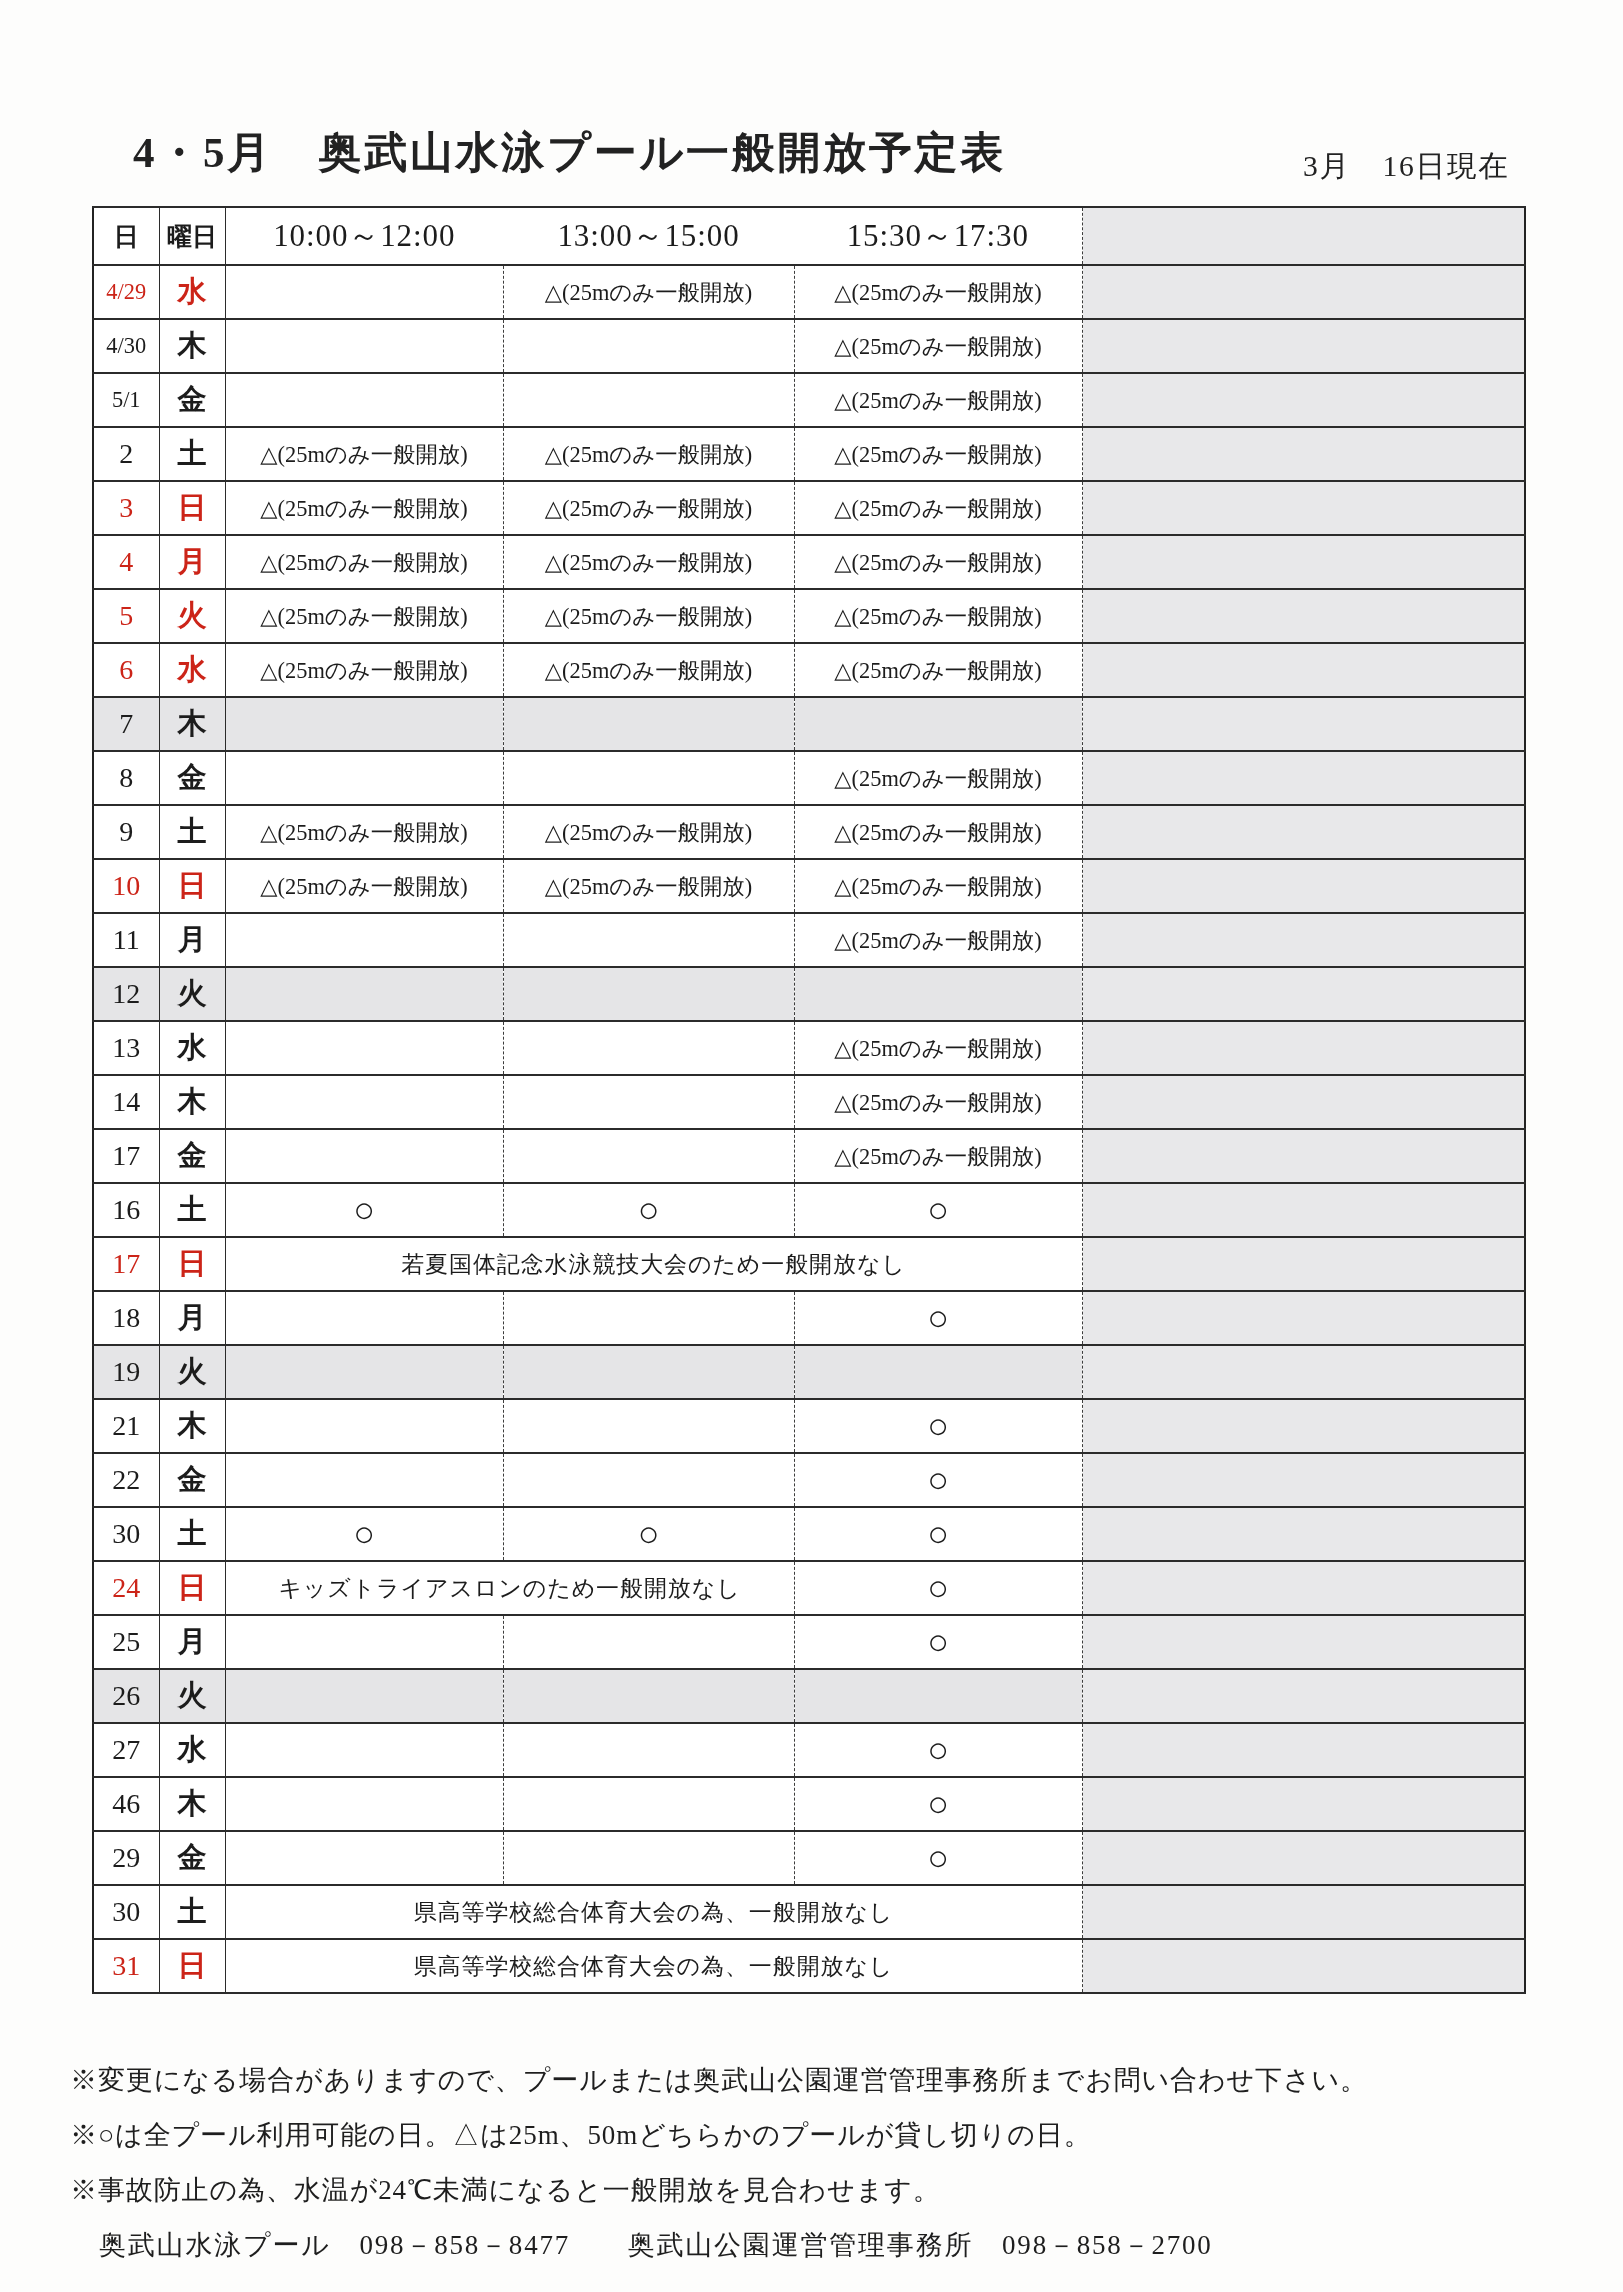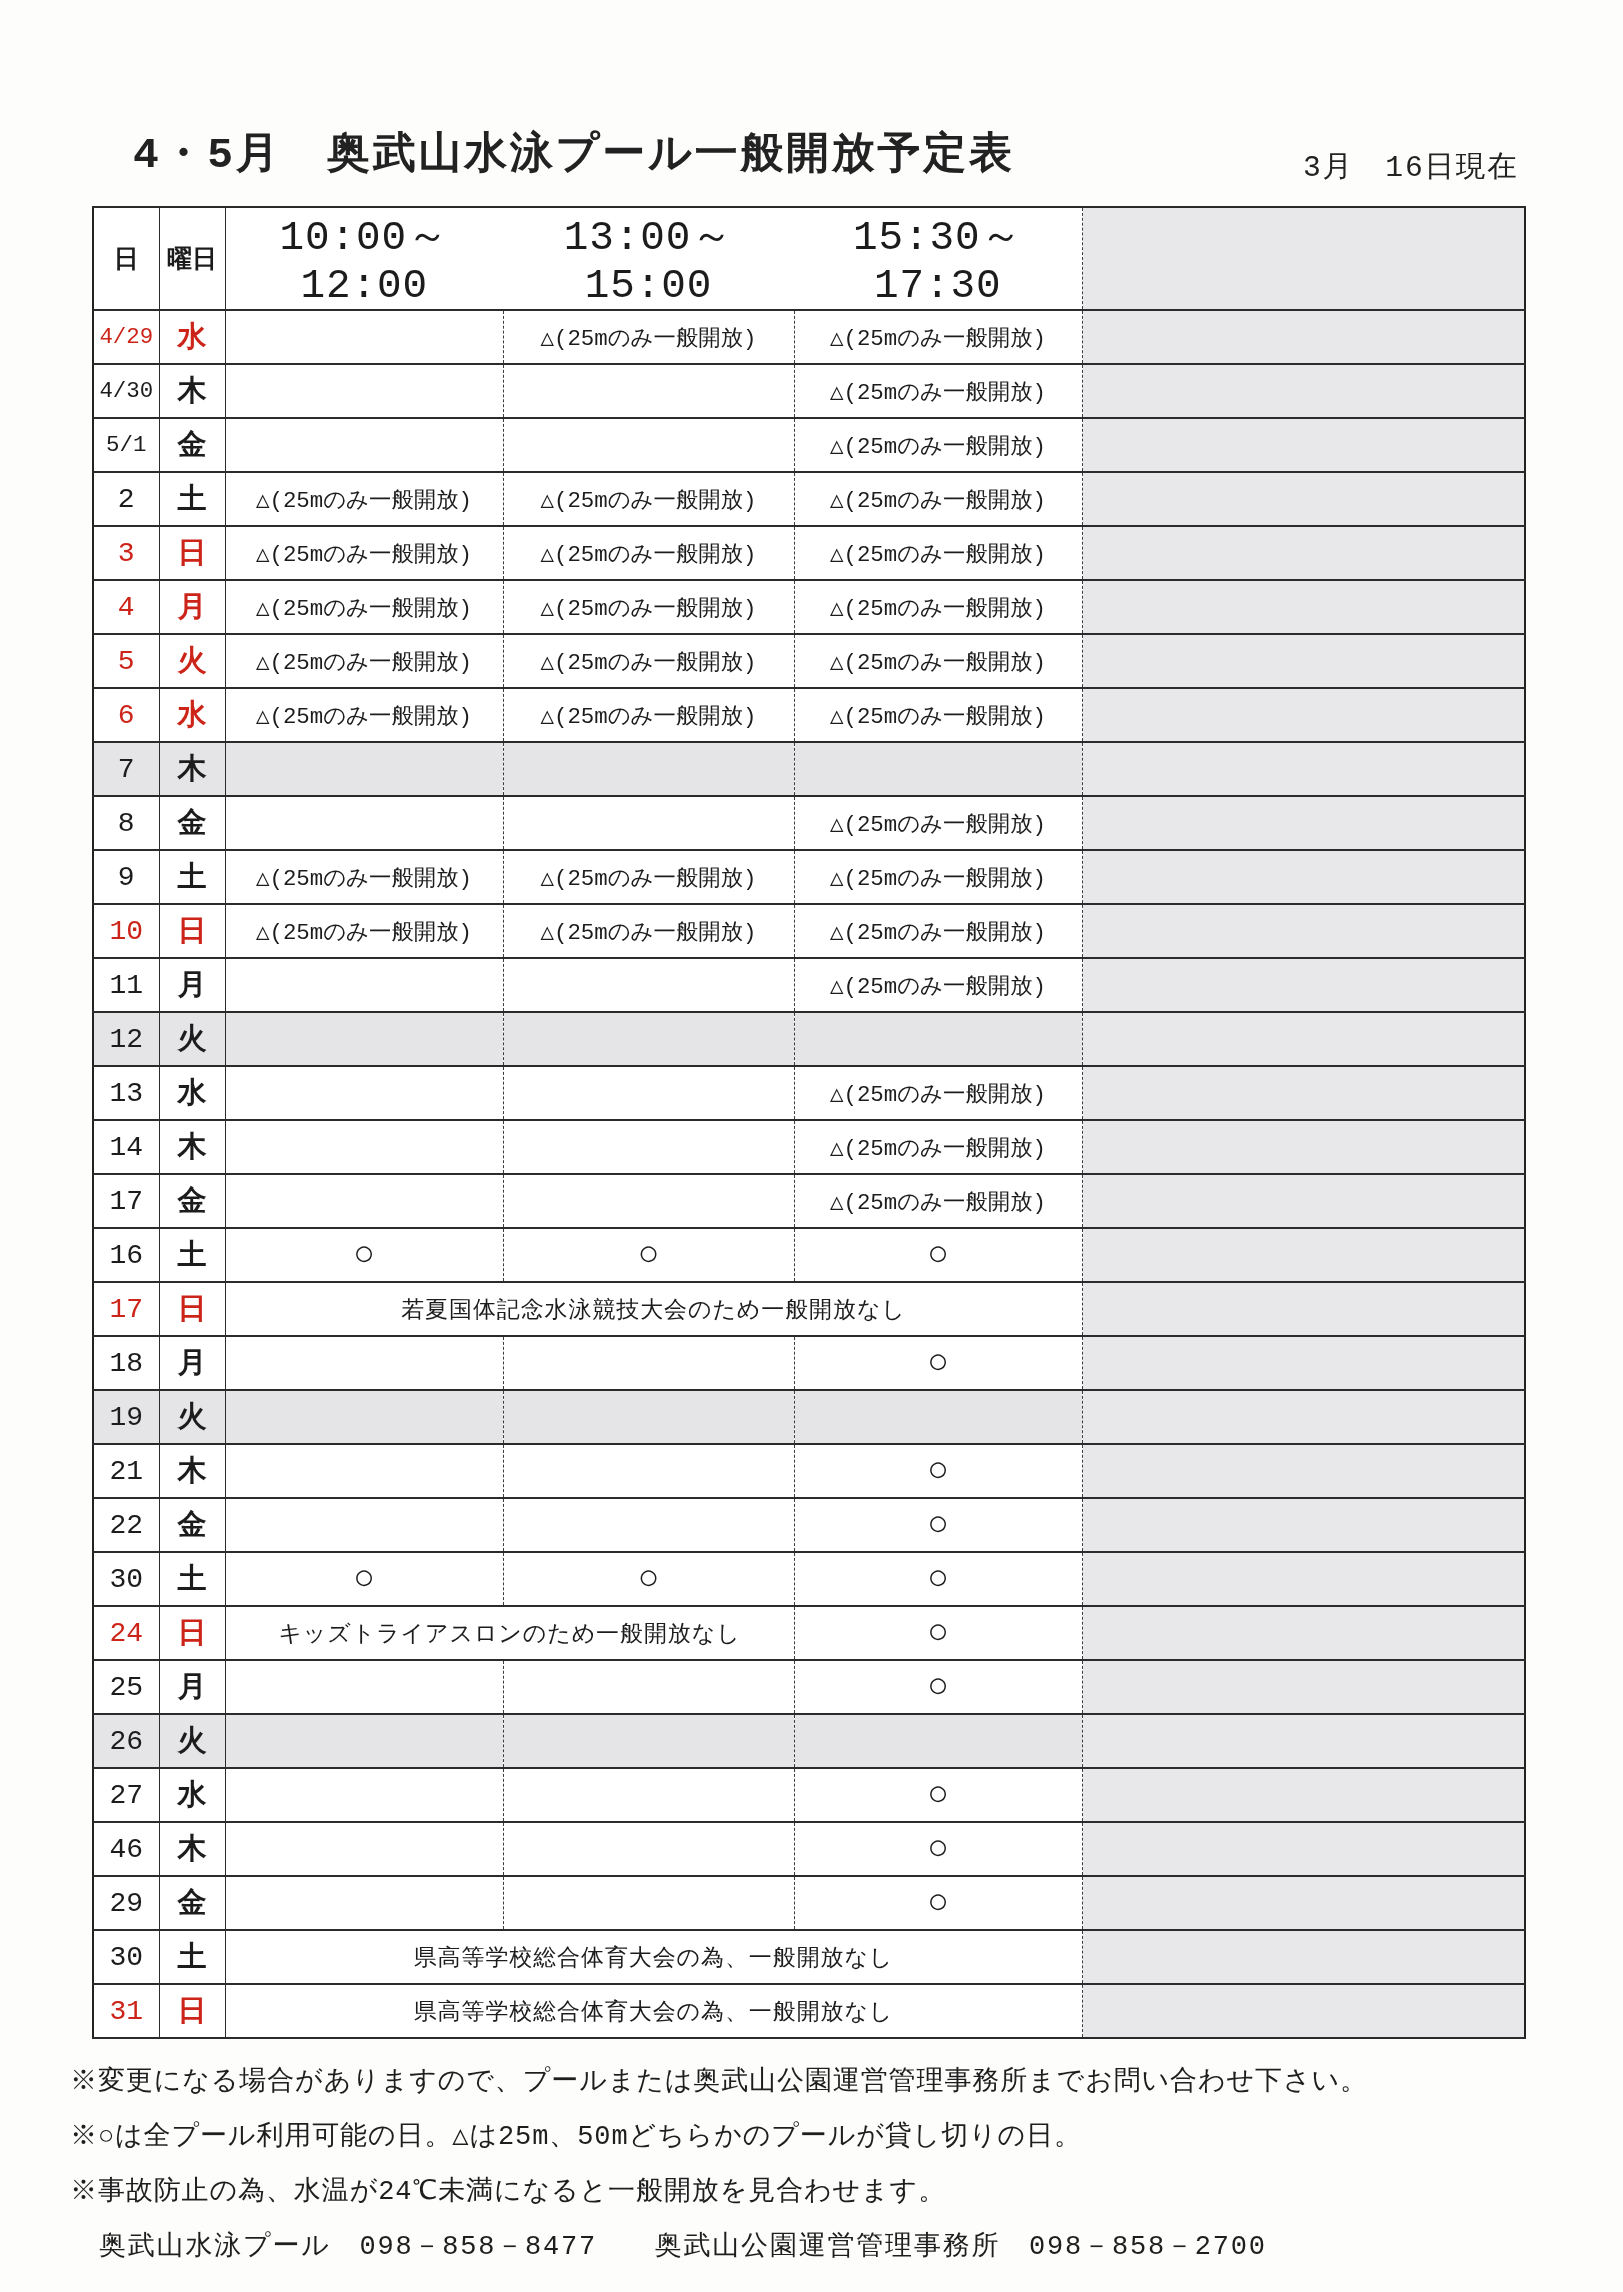--- a/index.html
+++ b/index.html
@@ -1,21 +1,21 @@
 <!DOCTYPE html>
 <html style="font-size:14.3px"><head>
 <meta charset="utf-8">
 <style>
   html,body{margin:0;padding:0;background:#9a9a9a;}
   .sheet{
     position:relative;
     width:1624px;height:2293px;
     margin:0 auto;
     background:#fdfdfc;
-    font-family:Liberation Mono, monospace;
+    font-family:Liberation Serif, serif;
     color:#1c1c1c;
     overflow:hidden;
   }
   
   .title-row{position:absolute;top:124px;left:133px;width:1451px;display:flex;align-items:baseline;}
   .doc-title{
     font-size:43px;font-weight:bold;letter-spacing:2.7px;color:#222;
     white-space:nowrap;
   }
   .as-of{
@@ -31,21 +31,21 @@
   }
   .schedule th,.schedule td{
     border-top:2.7px solid #2b2b2b;
     border-bottom:2.7px solid #2b2b2b;
     padding:0;text-align:center;vertical-align:middle;
     overflow:hidden;
   }
   .schedule thead th{height:56px;background:#fff;}
   .schedule tbody td{height:52px;background:#fff;}
   th.h-date,th.h-dow{font-size:25px;font-weight:600;}
-  th.h-time{font-size:41px;font-weight:400;letter-spacing:0.9px;margin-top:16px;}
+  th.h-time{font-size:31px;font-weight:400;letter-spacing:0.9px;margin-top:16px;}
   th.h-date{border-right:1.8px solid #2b2b2b;}
   th.h-dow{border-right:1.8px solid #2b2b2b;}
   td.date-cell{font-size:28px;border-right:1.8px solid #2b2b2b;}
   td.date-cell.small{font-size:22.4px;}
   td.dow-cell{font-size:29px;font-weight:600;border-right:1.8px solid #2b2b2b;}
   .red{color:#cc2418;}
   td.slot{font-size:22.4px;letter-spacing:0;}
   td.slot + td.slot{border-left:1.8px dashed #3d3d3d;}
   td.graycol,th.graycol{border-left:1.8px dashed #3d3d3d;background:#e8e8ea !important;}
   td.yellow{background:#ffe40a;}

